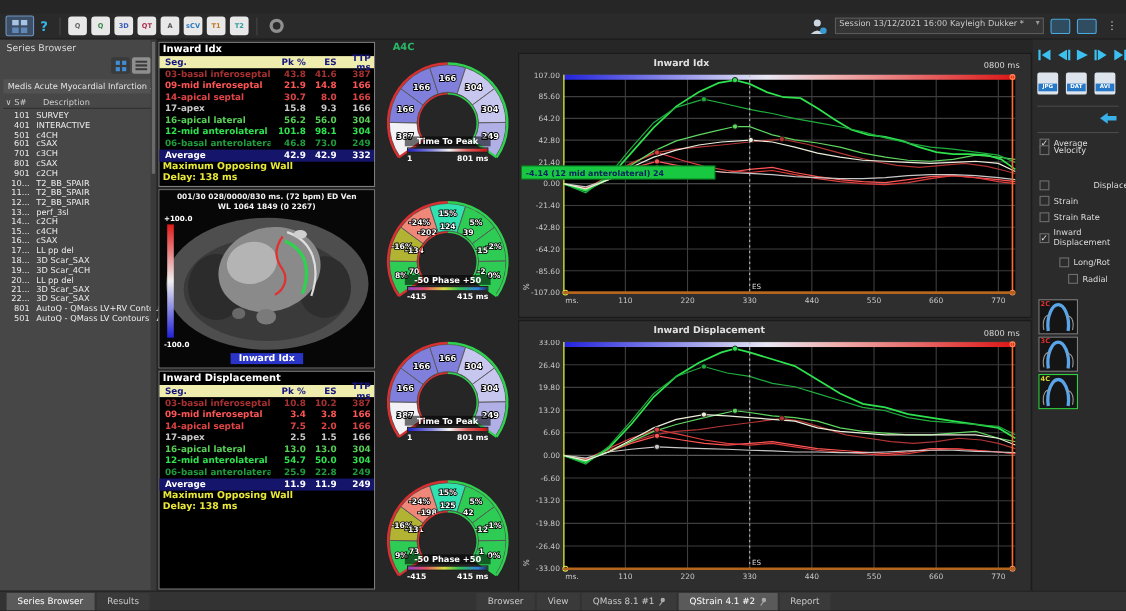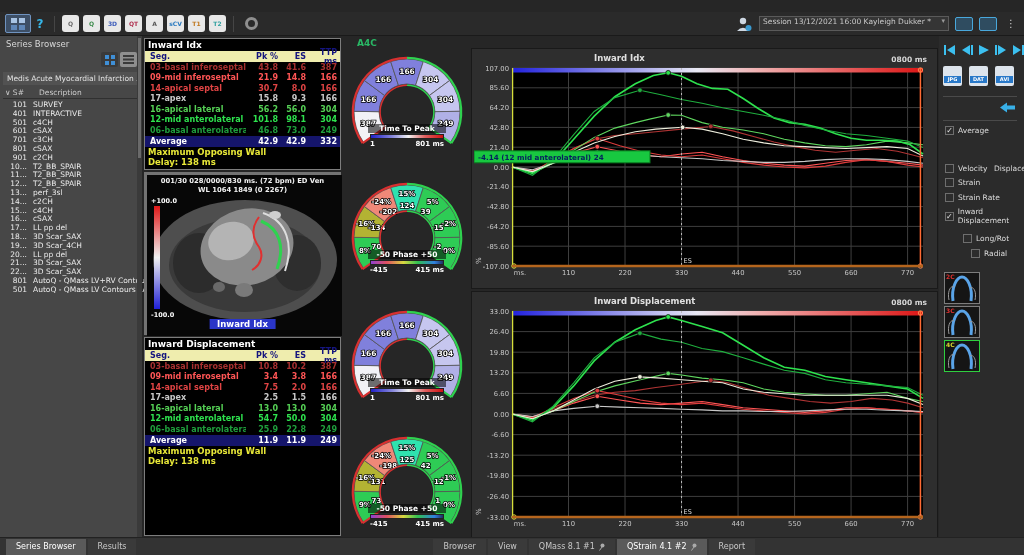--- a/index.html
+++ b/index.html
@@ -62,21 +62,21 @@
     display:flex; align-items:center; }
   .st-row { height:10.5px; display:flex; align-items:center; font-size:8px; font-weight:bold; }
   .st-row.avg { background:#15156b; color:#fff; height:11px; }
   .cseg { flex:1; padding-left:5px; white-space:nowrap; overflow:hidden; }
   .cpk { width:32px; text-align:right; } .ces { width:28px; text-align:right; }
   .cttp { width:34px; text-align:right; padding-right:3px; }
   .st-foot { color:#e8e838; font-size:8.5px; font-weight:bold; padding-left:3px; line-height:10.5px; }
   .st-extra { color:#e8e8e8; font-size:8.5px; font-weight:bold; padding-left:3px; line-height:11px; margin-top:3px; }
 
   
-  #image-view { left:144px; top:172px; width:197px; height:163px; background:#0a0a0a; border:3px solid #737373; }
+  #image-view { left:144px; top:172px; width:197px; height:163px; background:#0a0a0a; border:1px solid #737373; }
   #iv-line1 { position:absolute; left:0; top:2px; width:100%; text-align:center; color:#f2f2f2;
     font-size:6.8px; font-weight:bold; white-space:nowrap; }
   #iv-line2 { position:absolute; left:0; top:11px; width:100%; text-align:center; color:#f2f2f2;
     font-size:6.8px; font-weight:bold; }
   #iv-cbmax { position:absolute; left:4px; top:22px; color:#fff; font-size:6.5px; font-weight:bold; }
   #iv-cbmin { position:absolute; left:4px; top:136px; color:#fff; font-size:6.5px; font-weight:bold; }
   #iv-cbar { position:absolute; left:7px; top:31px; width:6px; height:103px;
     background:linear-gradient(#e01818,#f0f0f0 50%,#2020d8); }
   #iv-label { position:absolute; left:50%; transform:translateX(-50%); bottom:3px; background:#2a35c8;
     color:#fff; font-size:8.5px; font-weight:bold; padding:0 8px; }
@@ -91,21 +91,21 @@
   .gbar.ttp { background:linear-gradient(90deg,#2020c8,#8888dc 30%,#f2f2f2 52%,#e06060 75%,#cf1010); }
   .gbar.phase { background:linear-gradient(90deg,#9040d0,#e05060 22%,#d8d840 45%,#30c050 65%,#3080e0 88%,#203060); }
   .g-overlay .gmm { display:flex; justify-content:space-between; color:#fff; font-size:7px;
     font-weight:bold; padding:0 2px; }
 
   
   .chart-panel { background:#2e2e2e; border:1px solid #191919; }
   #chart0 { left:471px; top:48px; width:467px; height:241px; }
   #chart1 { left:471px; top:291px; width:467px; height:249px; }
   .ch-title { position:absolute; left:122px; top:4px; color:#e0e0e0; font-size:8.5px; font-weight:bold; }
-  .ch-dur { position:absolute; right:10px; top:6px; color:#d8d8d8; font-size:7.5px; font-weight:bold; }
+  .ch-dur { position:absolute; right:10px; top:6px; color:#d8d8d8; font-size:7.5px; font-weight:normal; }
   .ch-svg { position:absolute; left:2px; top:17px; }
 
   
   #right-panel { left:939px; top:36px; width:85px; height:501px; background:#2b2b2b; }
   #playback { position:absolute; left:4px; top:8px; display:flex; gap:3px; }
   .pb-btn { width:14px; height:12px; display:flex; align-items:center; justify-content:center; }
   #exports { position:absolute; left:4px; top:30px; display:flex; gap:7px; }
   .exp-tile { width:19px; height:20px; background:#dde4ec; border-radius:2px; position:relative; }
   .exp-tile .lbl { position:absolute; left:1px; bottom:3px; right:1px; background:#2878c8; color:#fff;
     font-size:5px; font-weight:bold; text-align:center; line-height:7px; }
@@ -710,21 +710,21 @@
     <div id="rp-div1"></div>
     <svg id="back-arrow" width="17" height="11">
       <path d="M1,5.5 L8,0.5 L8,3.5 L16,3.5 L16,7.5 L8,7.5 L8,10.5 Z" fill="#38b0e8"></path>
     </svg>
     <div id="rp-div2"></div>
     <div id="checkboxes-host">
         <label class="cb" style="left: 6px; top: 90px;">
           <span class="box">✓</span>
           <span>Average</span>
         </label>
-        <label class="cb" style="left: 6px; top: 128px; text-align: right;">
+        <label class="cb" style="left: 6px; top: 96px; text-align: right;">
           <span class="box"></span>
           <span>Velocity</span>
         </label>
         <label class="cb" style="left: 6px; top: 128px; gap: 40px;">
           <span class="box"></span>
           <span>Displacement</span>
         </label>
         <label class="cb" style="left: 6px; top: 142px;">
           <span class="box"></span>
           <span>Strain</span>

